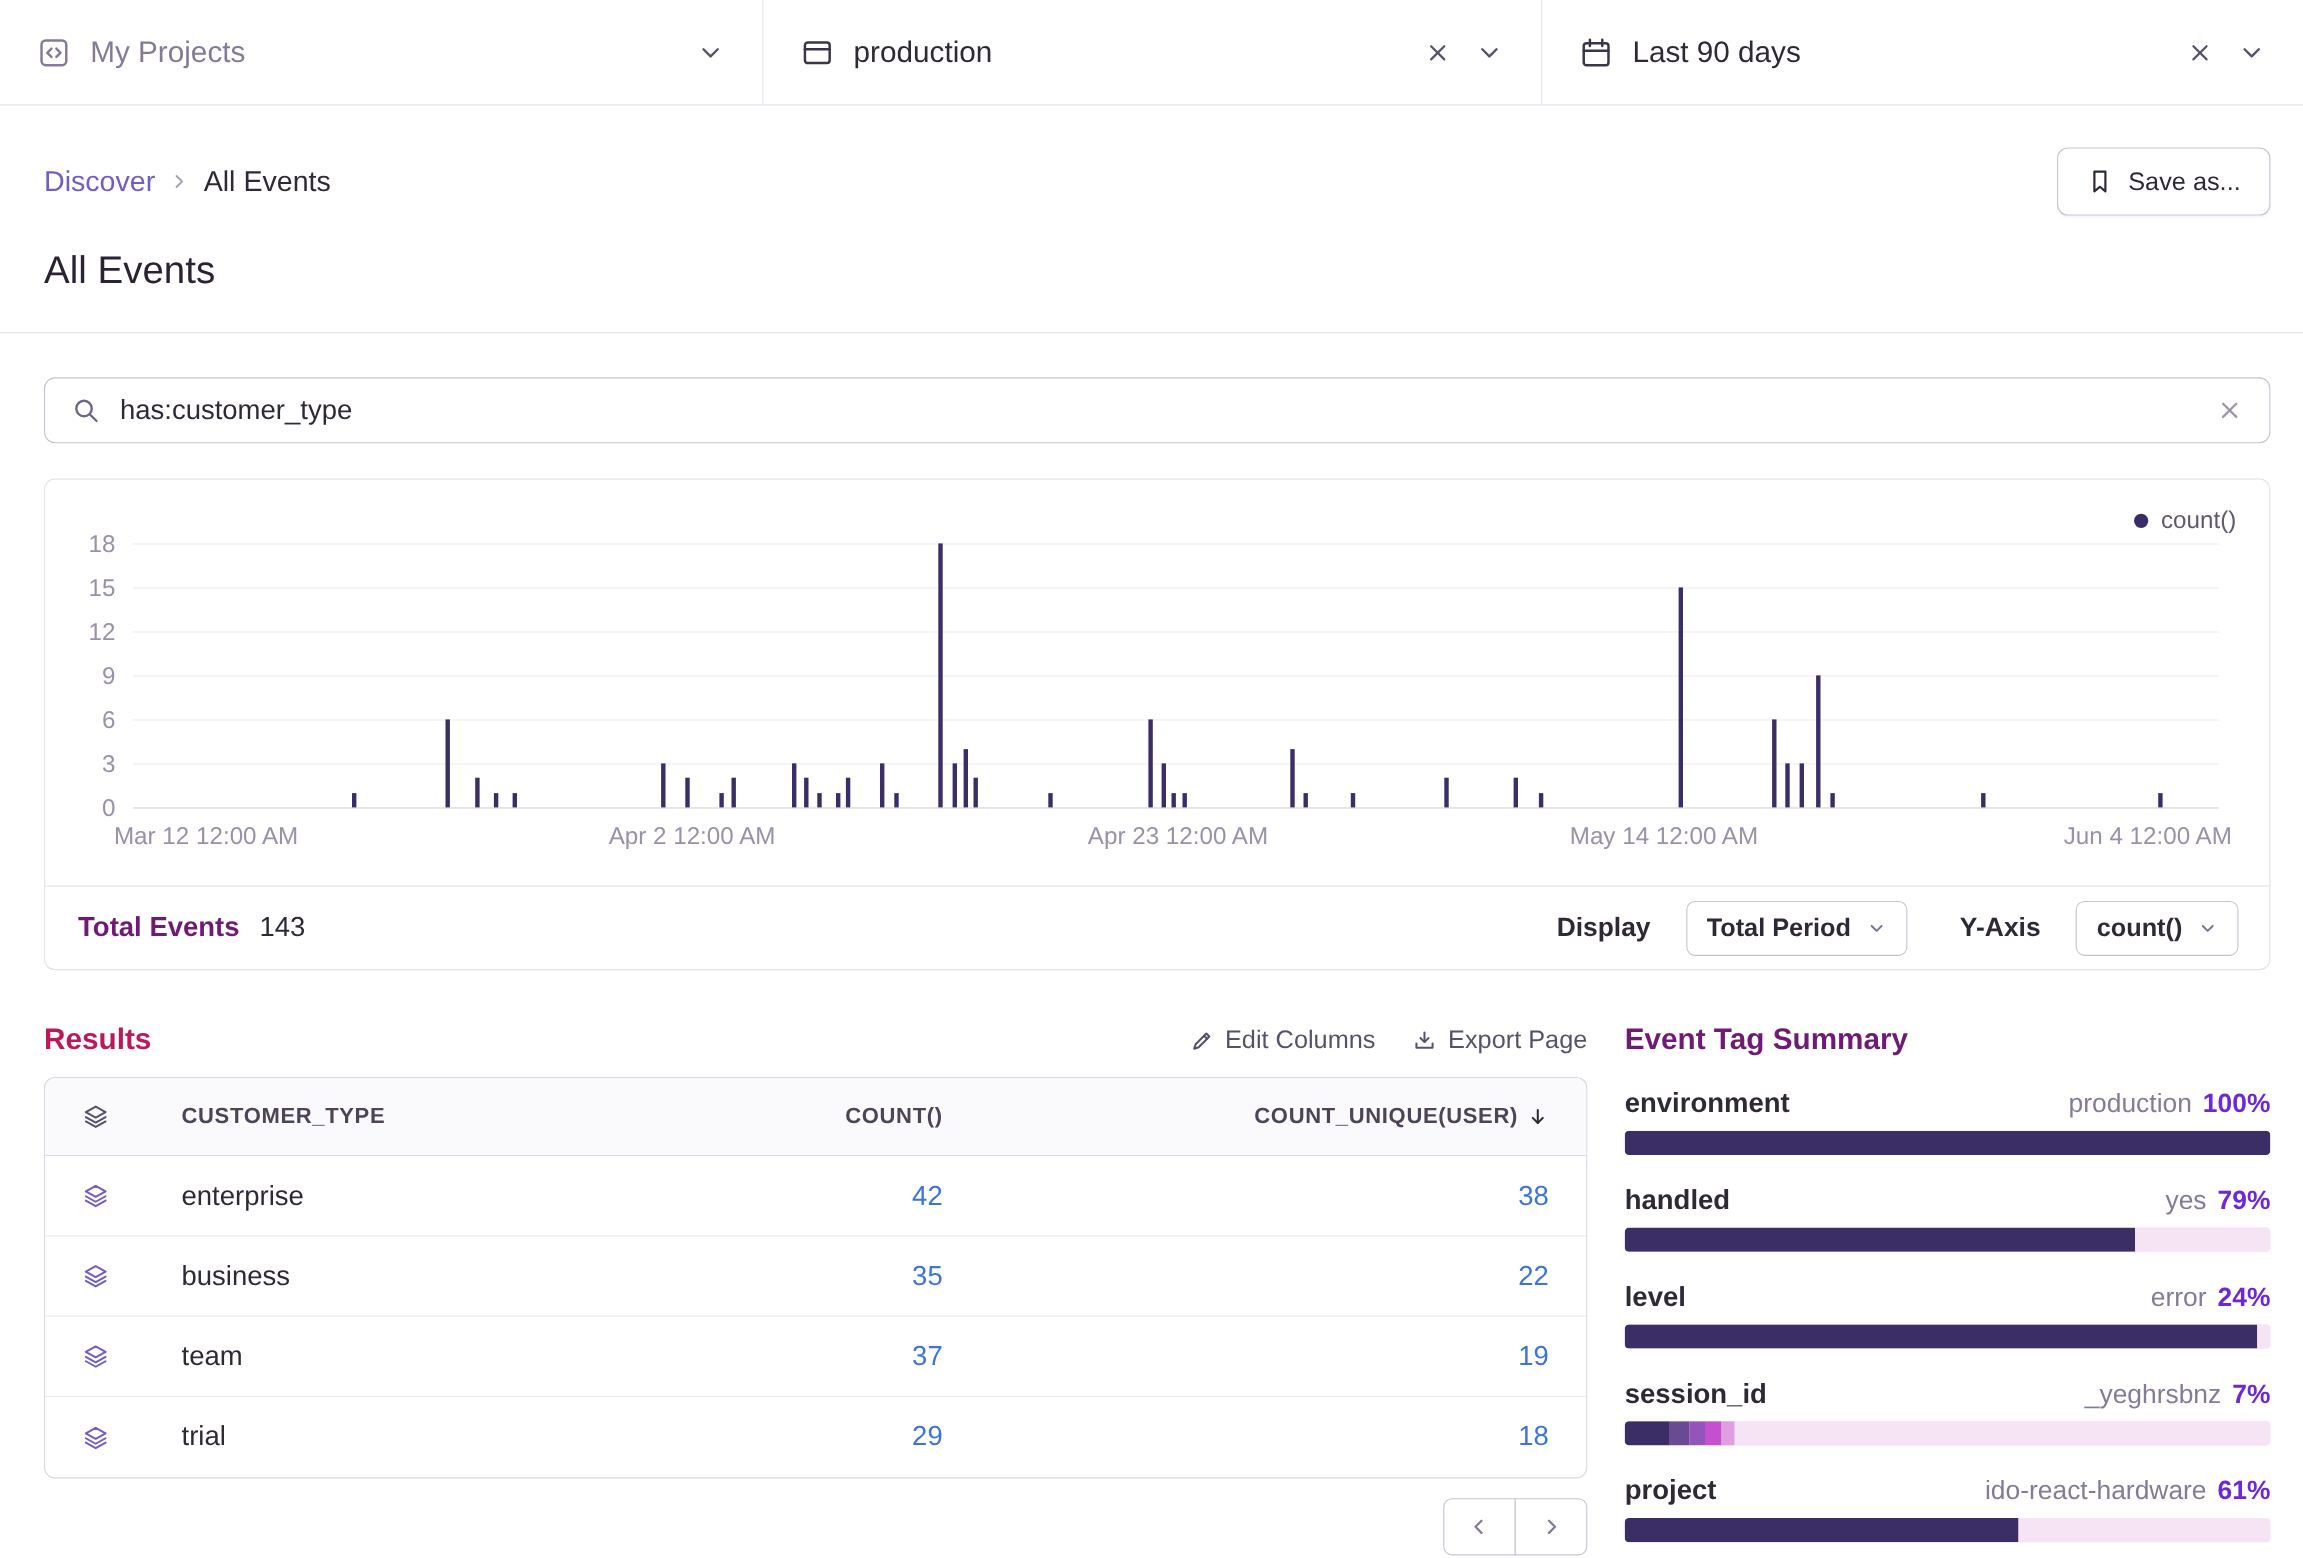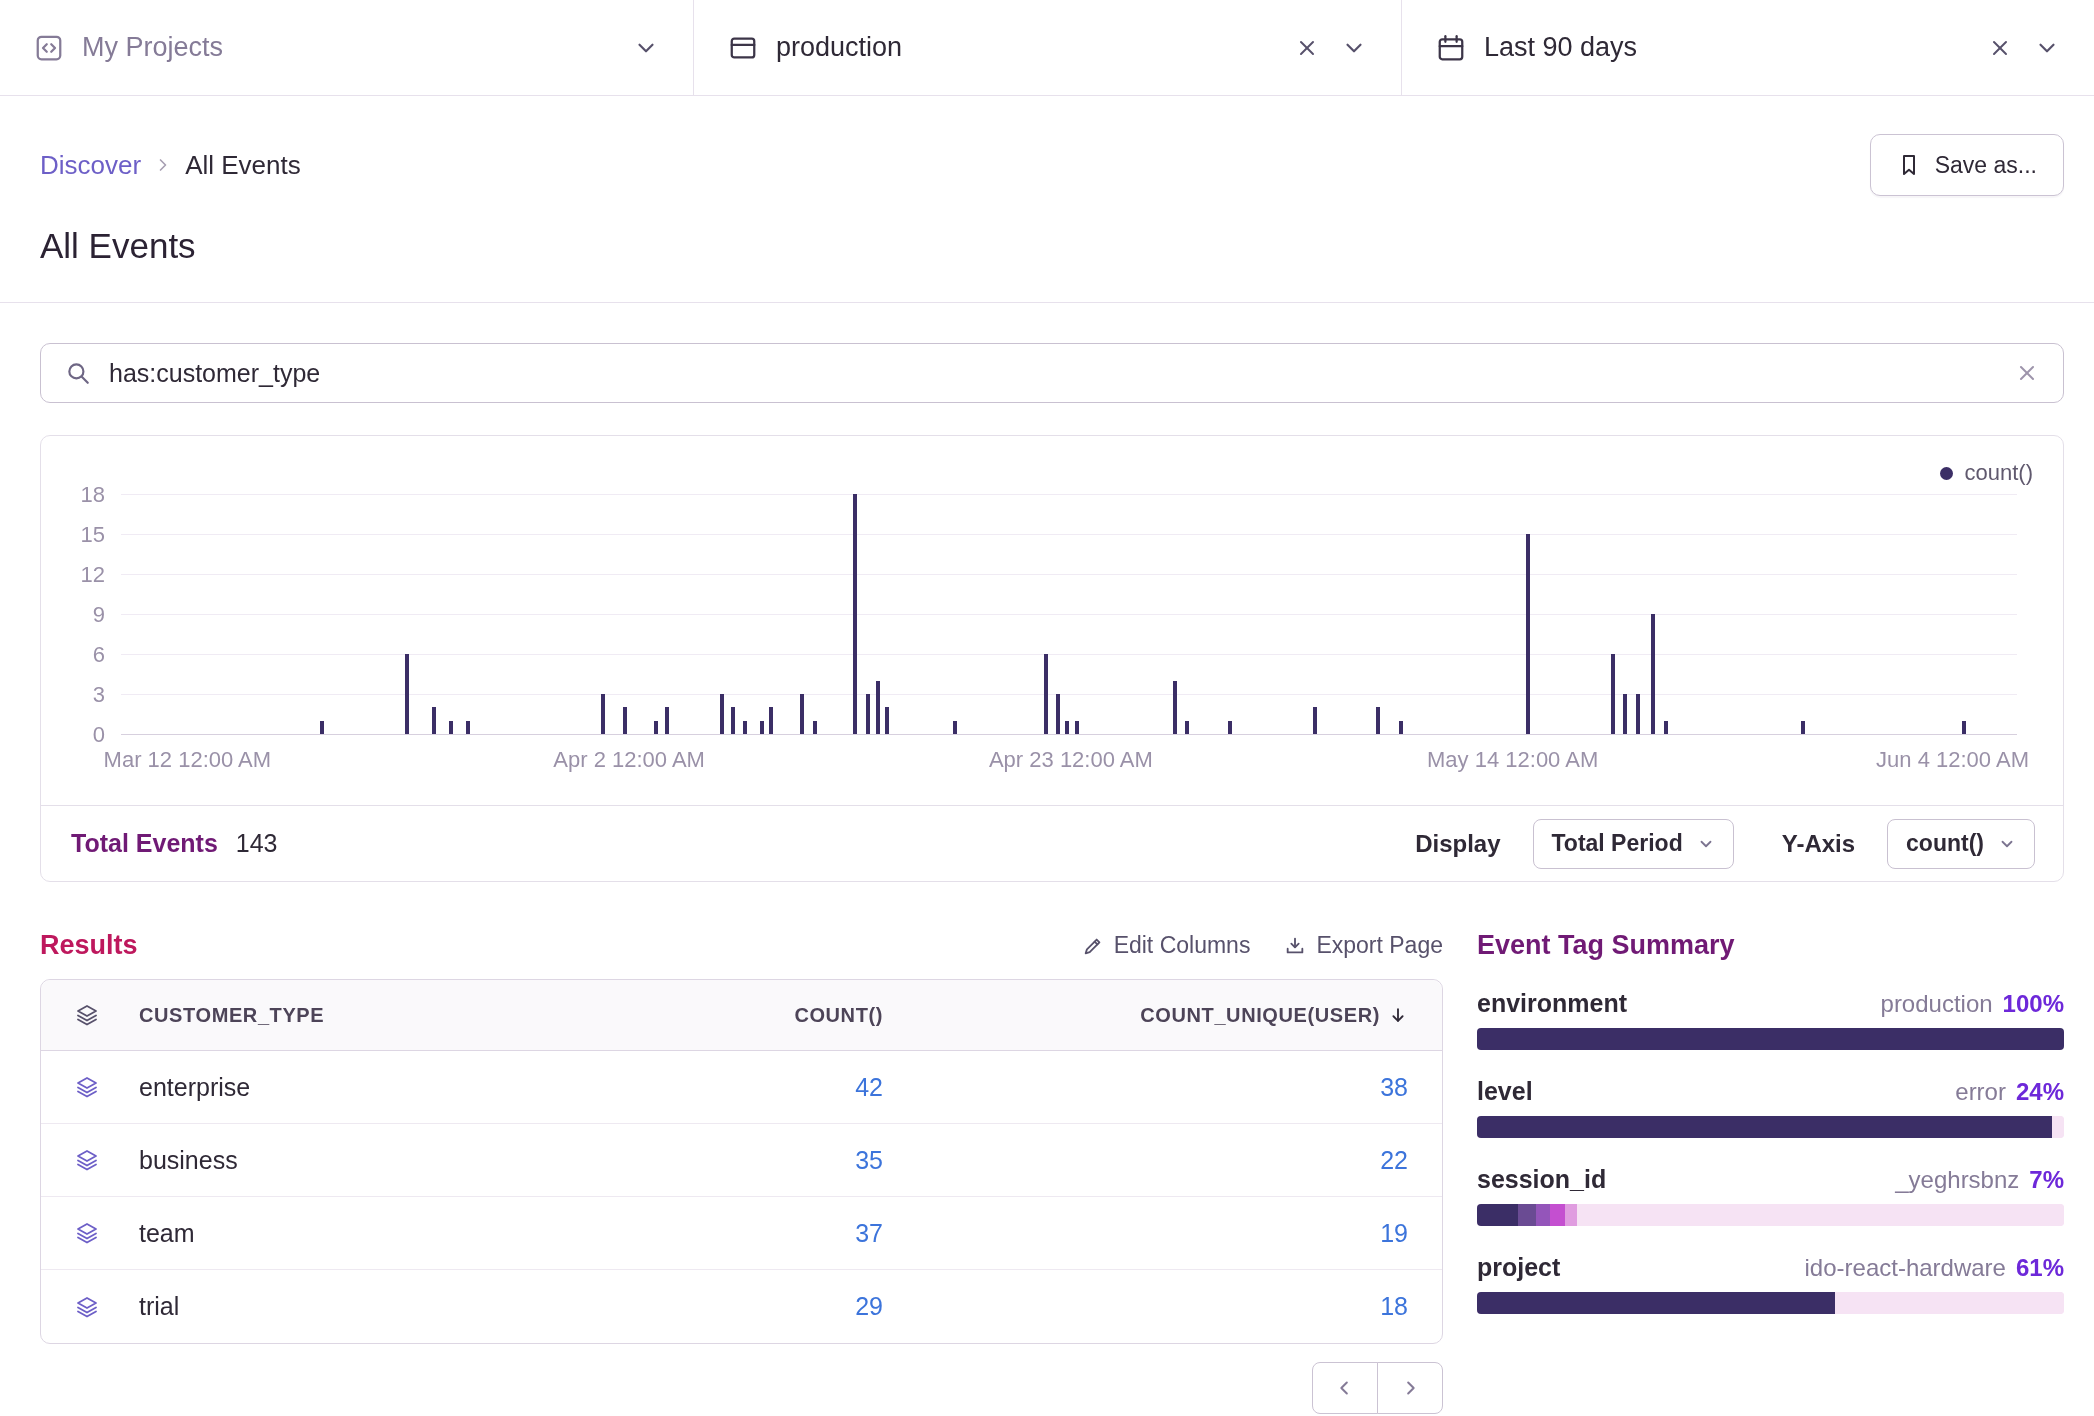--- a/index.html
+++ b/index.html
@@ -72,21 +72,21 @@
   .content-cols { display:flex; padding:48px 30px 0 40px; align-items:flex-start; }
   .col-left { flex:0 0 1403px; }
   .col-right { flex:1; margin-left:34px; }
 
   .results-head { display:flex; align-items:center; margin-bottom:18px; }
   .results-title { font-size:27px; font-weight:700; color:#be185d; }
   .results-actions { margin-left:auto; display:flex; align-items:center; gap:34px; }
   .action-link { display:flex; align-items:center; gap:10px; color:#57516b; font-size:23px; cursor:pointer; }
 
   .results-table { border:1px solid #ddd6e3; border-radius:10px; background:#fff; }
-  .trow { display:grid; grid-template-columns:64px 1fr 320px 525px; align-items:center; padding:0 34px; }
+  .trow { display:grid; grid-template-columns:64px 1fr 320px 525px; align-items:center; padding:0 34px;gap:26px; }
   .thead { background:#faf9fb; height:71px; border-bottom:1px solid #ddd6e3; border-radius:10px 10px 0 0;
     font-size:20px; font-weight:700; color:#4d4458; letter-spacing:0.6px; }
   .thead .icon-cell { color:#57516b; }
   .tbody-row { height:73px; border-bottom:1px solid #eee9f1; font-size:25px; }
   .tbody-row:last-child { border-bottom:none; }
   .cell-right { text-align:right; }
   .head-right { display:flex; justify-content:flex-end; align-items:center; gap:8px; }
   .num-link { color:#3c74db; cursor:pointer; }
   .row-icon { color:#6d5fc7; }
   .sort-icon { color:#2f2936; }
@@ -435,20 +435,33 @@
         <span class="tag-valwrap">
           <span class="tag-value">production</span>
           <span class="tag-pct">100%</span>
         </span>
       </div>
       <div class="tag-bar">
           <div style="width: 100%; background: rgb(59, 46, 102);"></div>
         </div>
     </div>
 
+    <div class="tag-item">
+      <div class="tag-head">
+        <span class="tag-name">handled</span>
+        <span class="tag-valwrap">
+          <span class="tag-value">yes</span>
+          <span class="tag-pct">79%</span>
+        </span>
+      </div>
+      <div class="tag-bar">
+          <div style="width: 79%; background: rgb(59, 46, 102);"></div>
+          <div style="width: 21%; background: rgb(246, 227, 244);"></div>
+        </div>
+    </div>
 
     <div class="tag-item">
       <div class="tag-head">
         <span class="tag-name">level</span>
         <span class="tag-valwrap">
           <span class="tag-value">error</span>
           <span class="tag-pct">24%</span>
         </span>
       </div>
       <div class="tag-bar">

